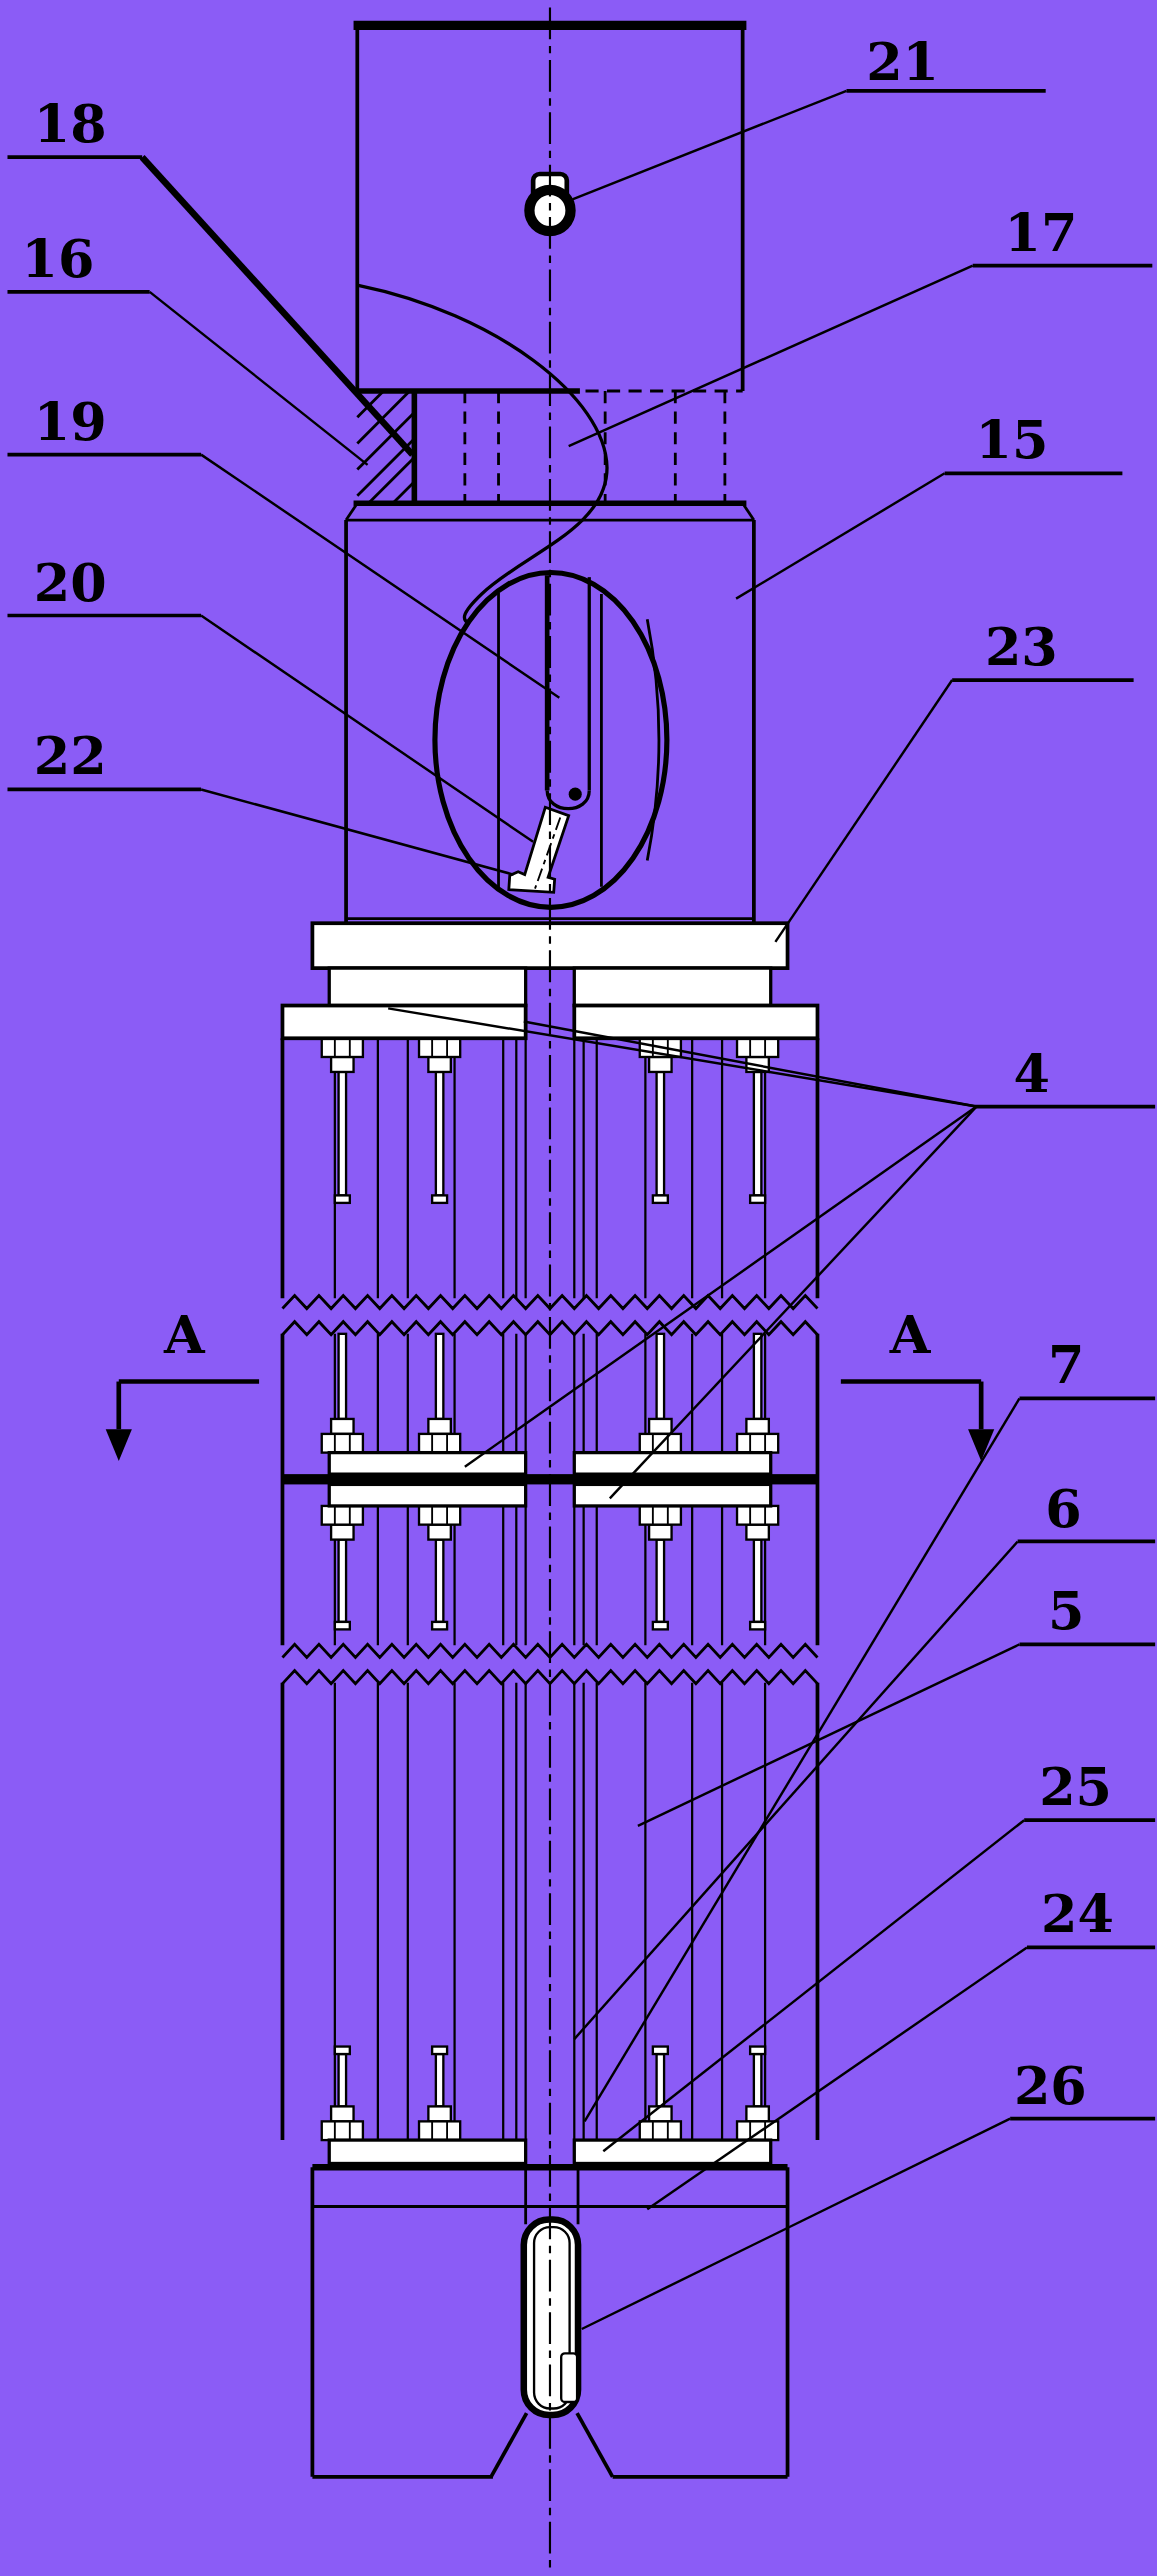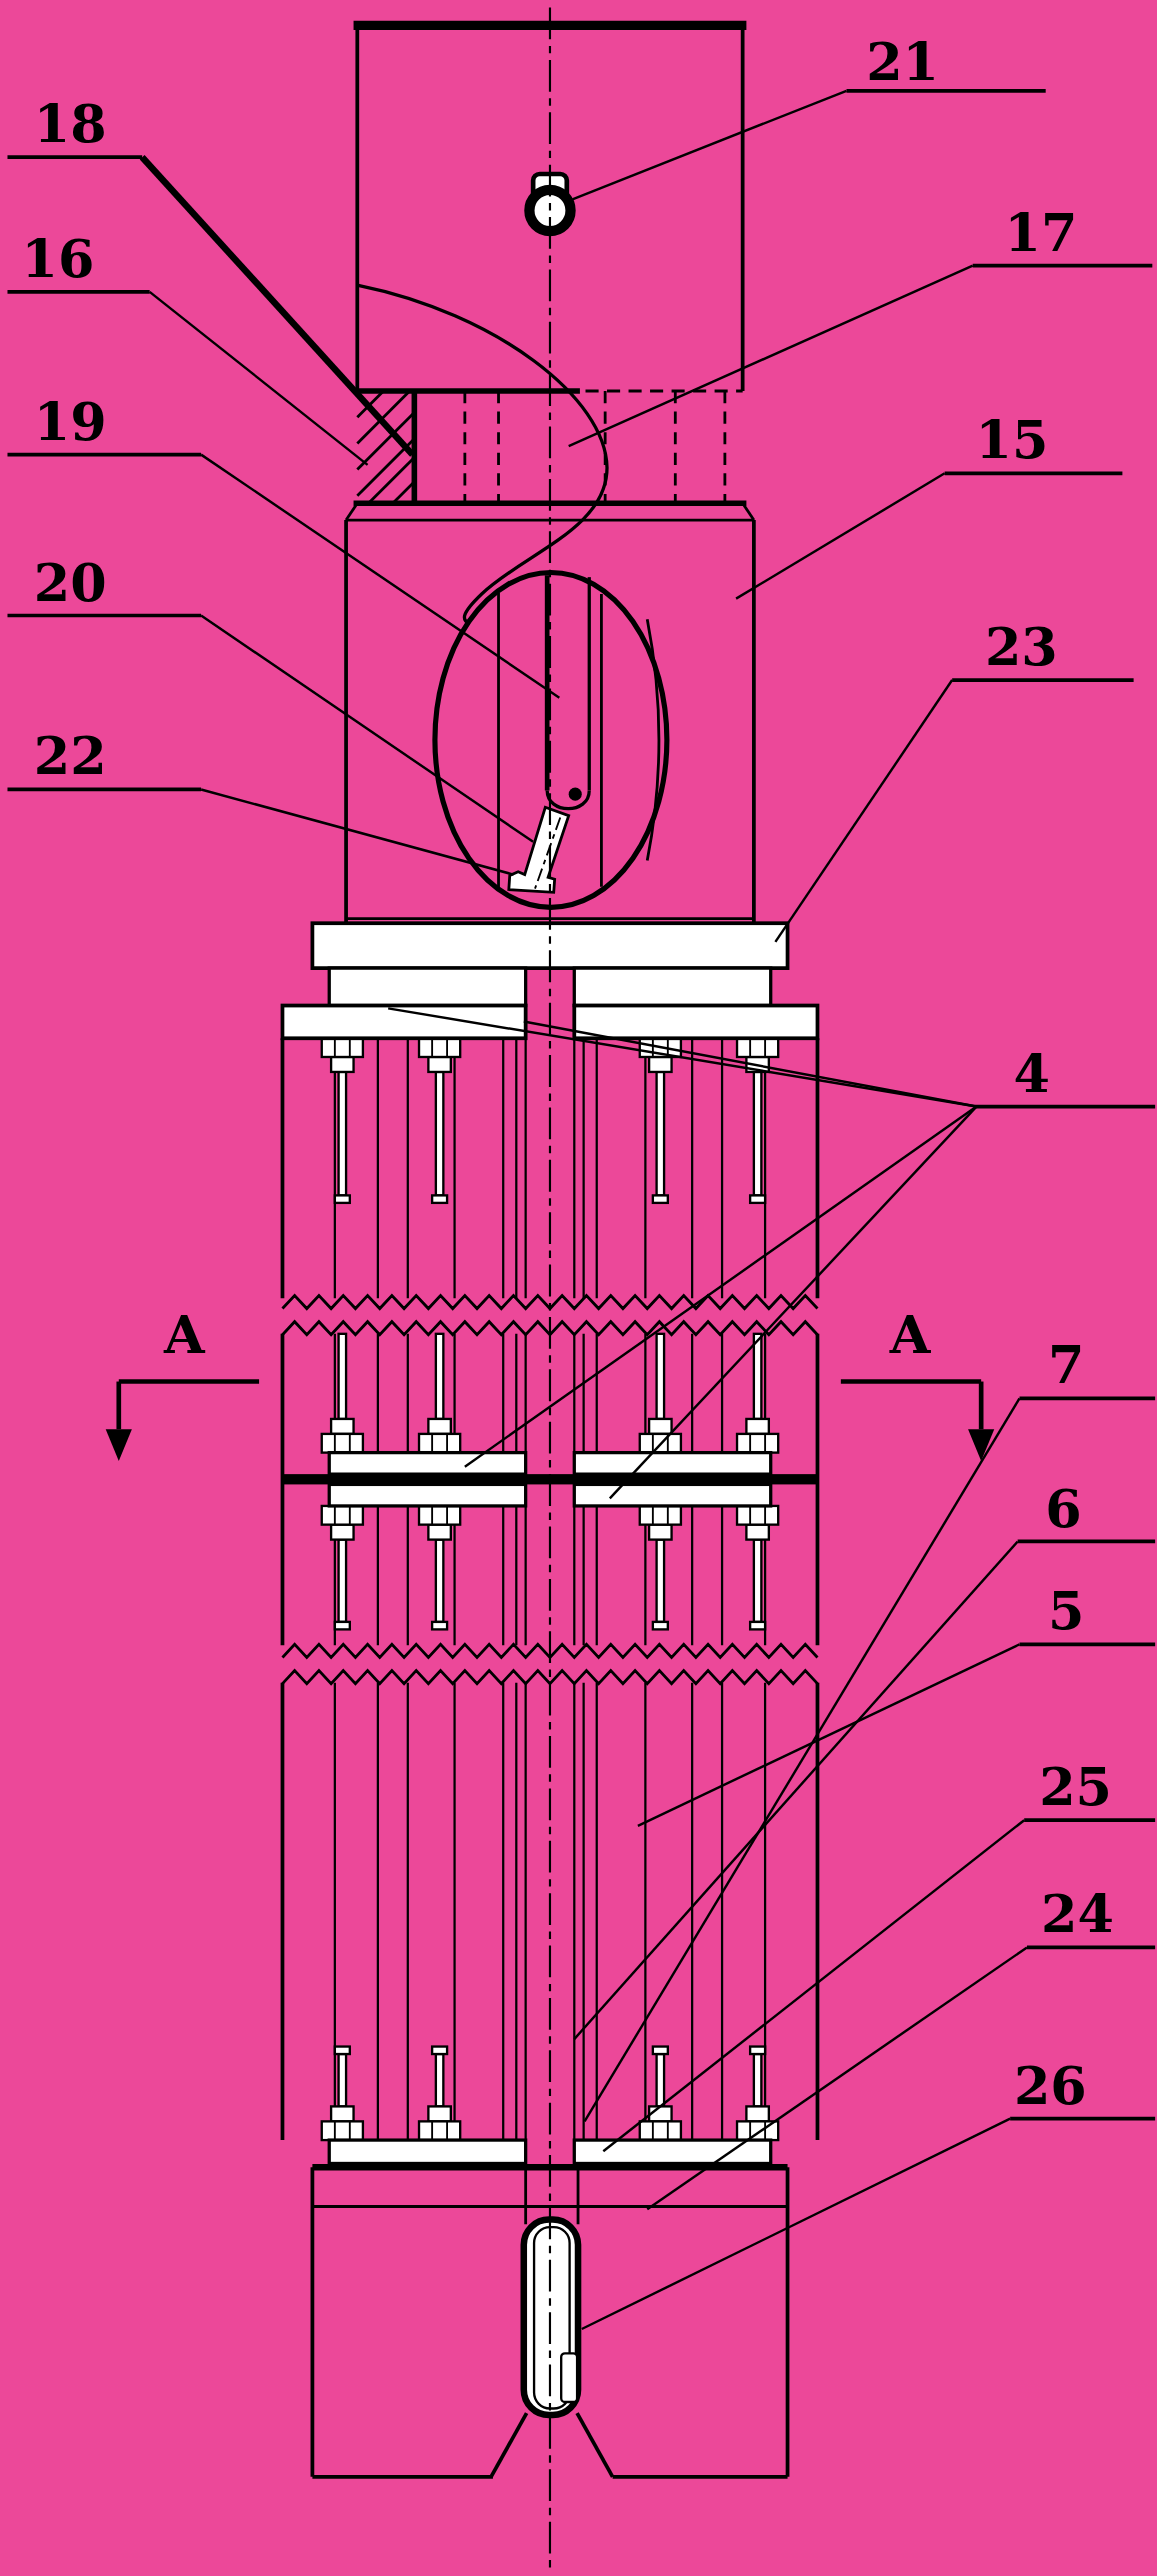--- a/index.html
+++ b/index.html
@@ -1,16 +1,16 @@
 <!DOCTYPE html>
 <html style="font-size:15px"><head>
 <meta charset="utf-8">
 <style>
   html,body{margin:0;padding:0;background:#e8e8e8;}
-  #stage{position:relative;width:1157px;height:2576px;background:#ec4899;margin:0 auto;overflow:hidden;}
+  #stage{position:relative;width:1157px;height:2576px;background:#8b5cf6;margin:0 auto;overflow:hidden;}
   svg{position:absolute;left:0;top:0;}
   .lbl{font-family:"DejaVu Serif","Liberation Serif",serif;font-weight:700;font-size:56px;fill:#000;}
   .ln{stroke:#000;fill:none;}
 </style>
 </head>
 <body>
 
 <div id="stage">
 <svg width="1157" height="2576" viewBox="0 0 1237 2754">
 

